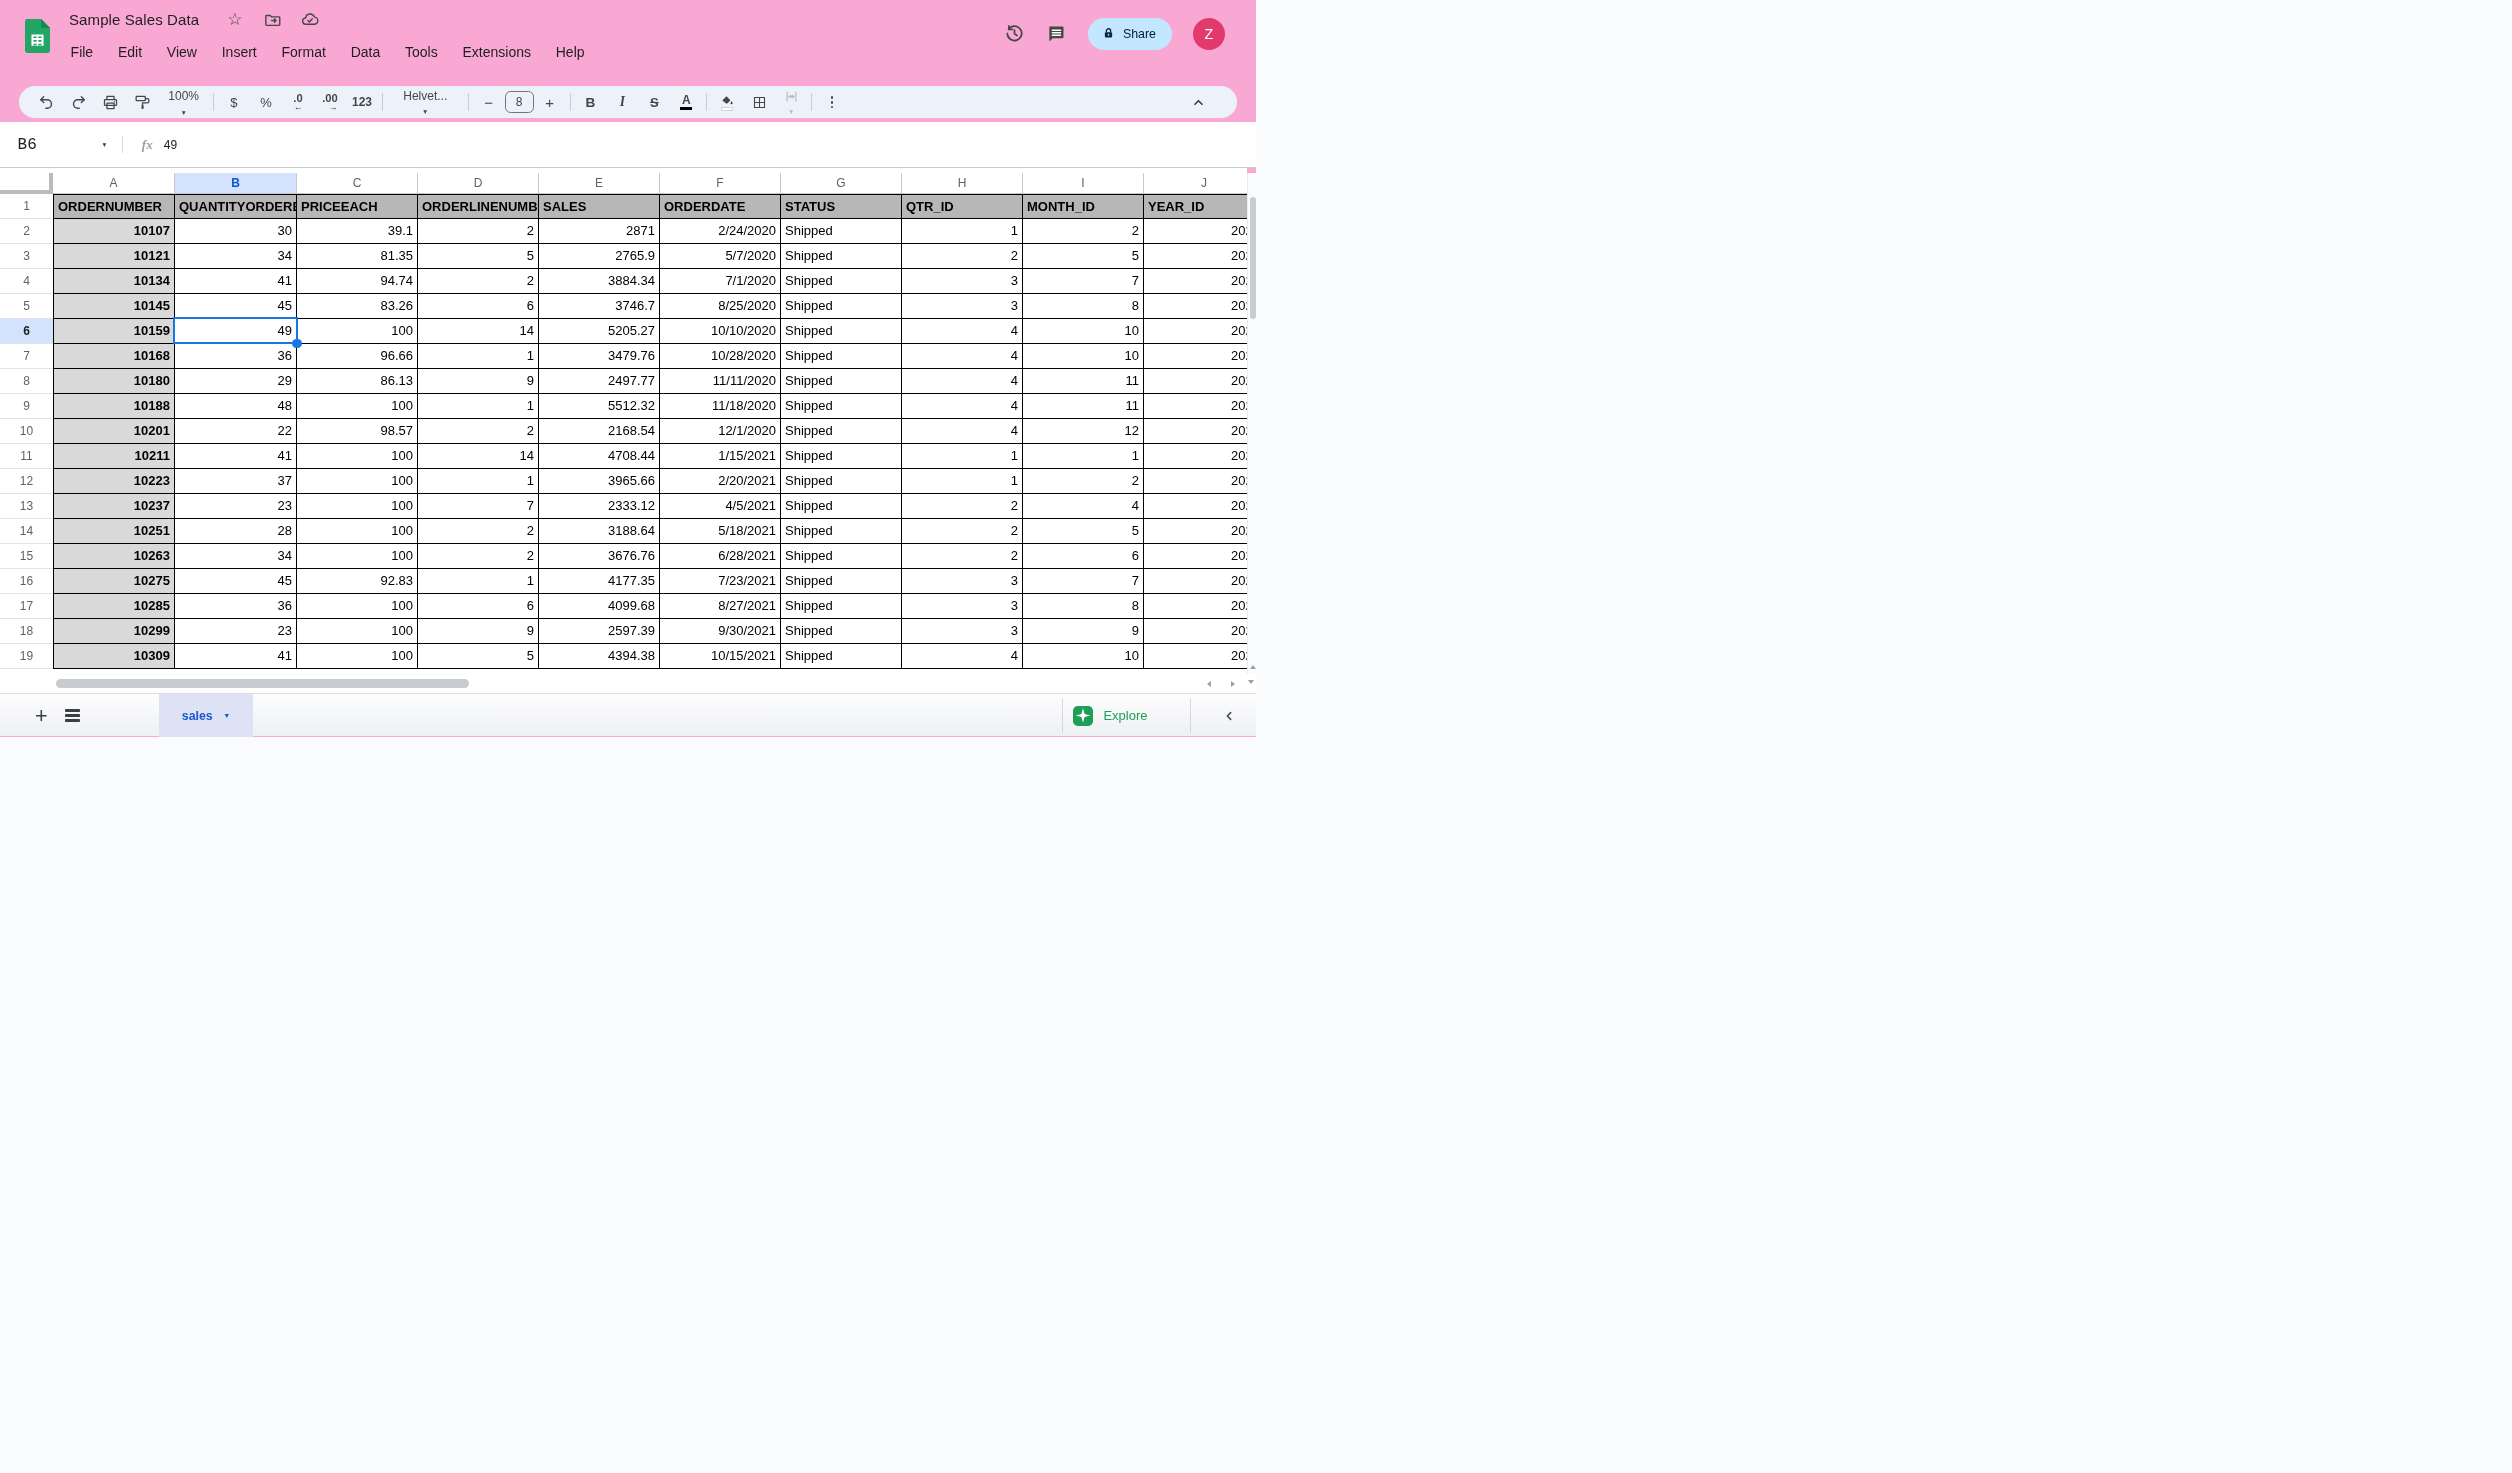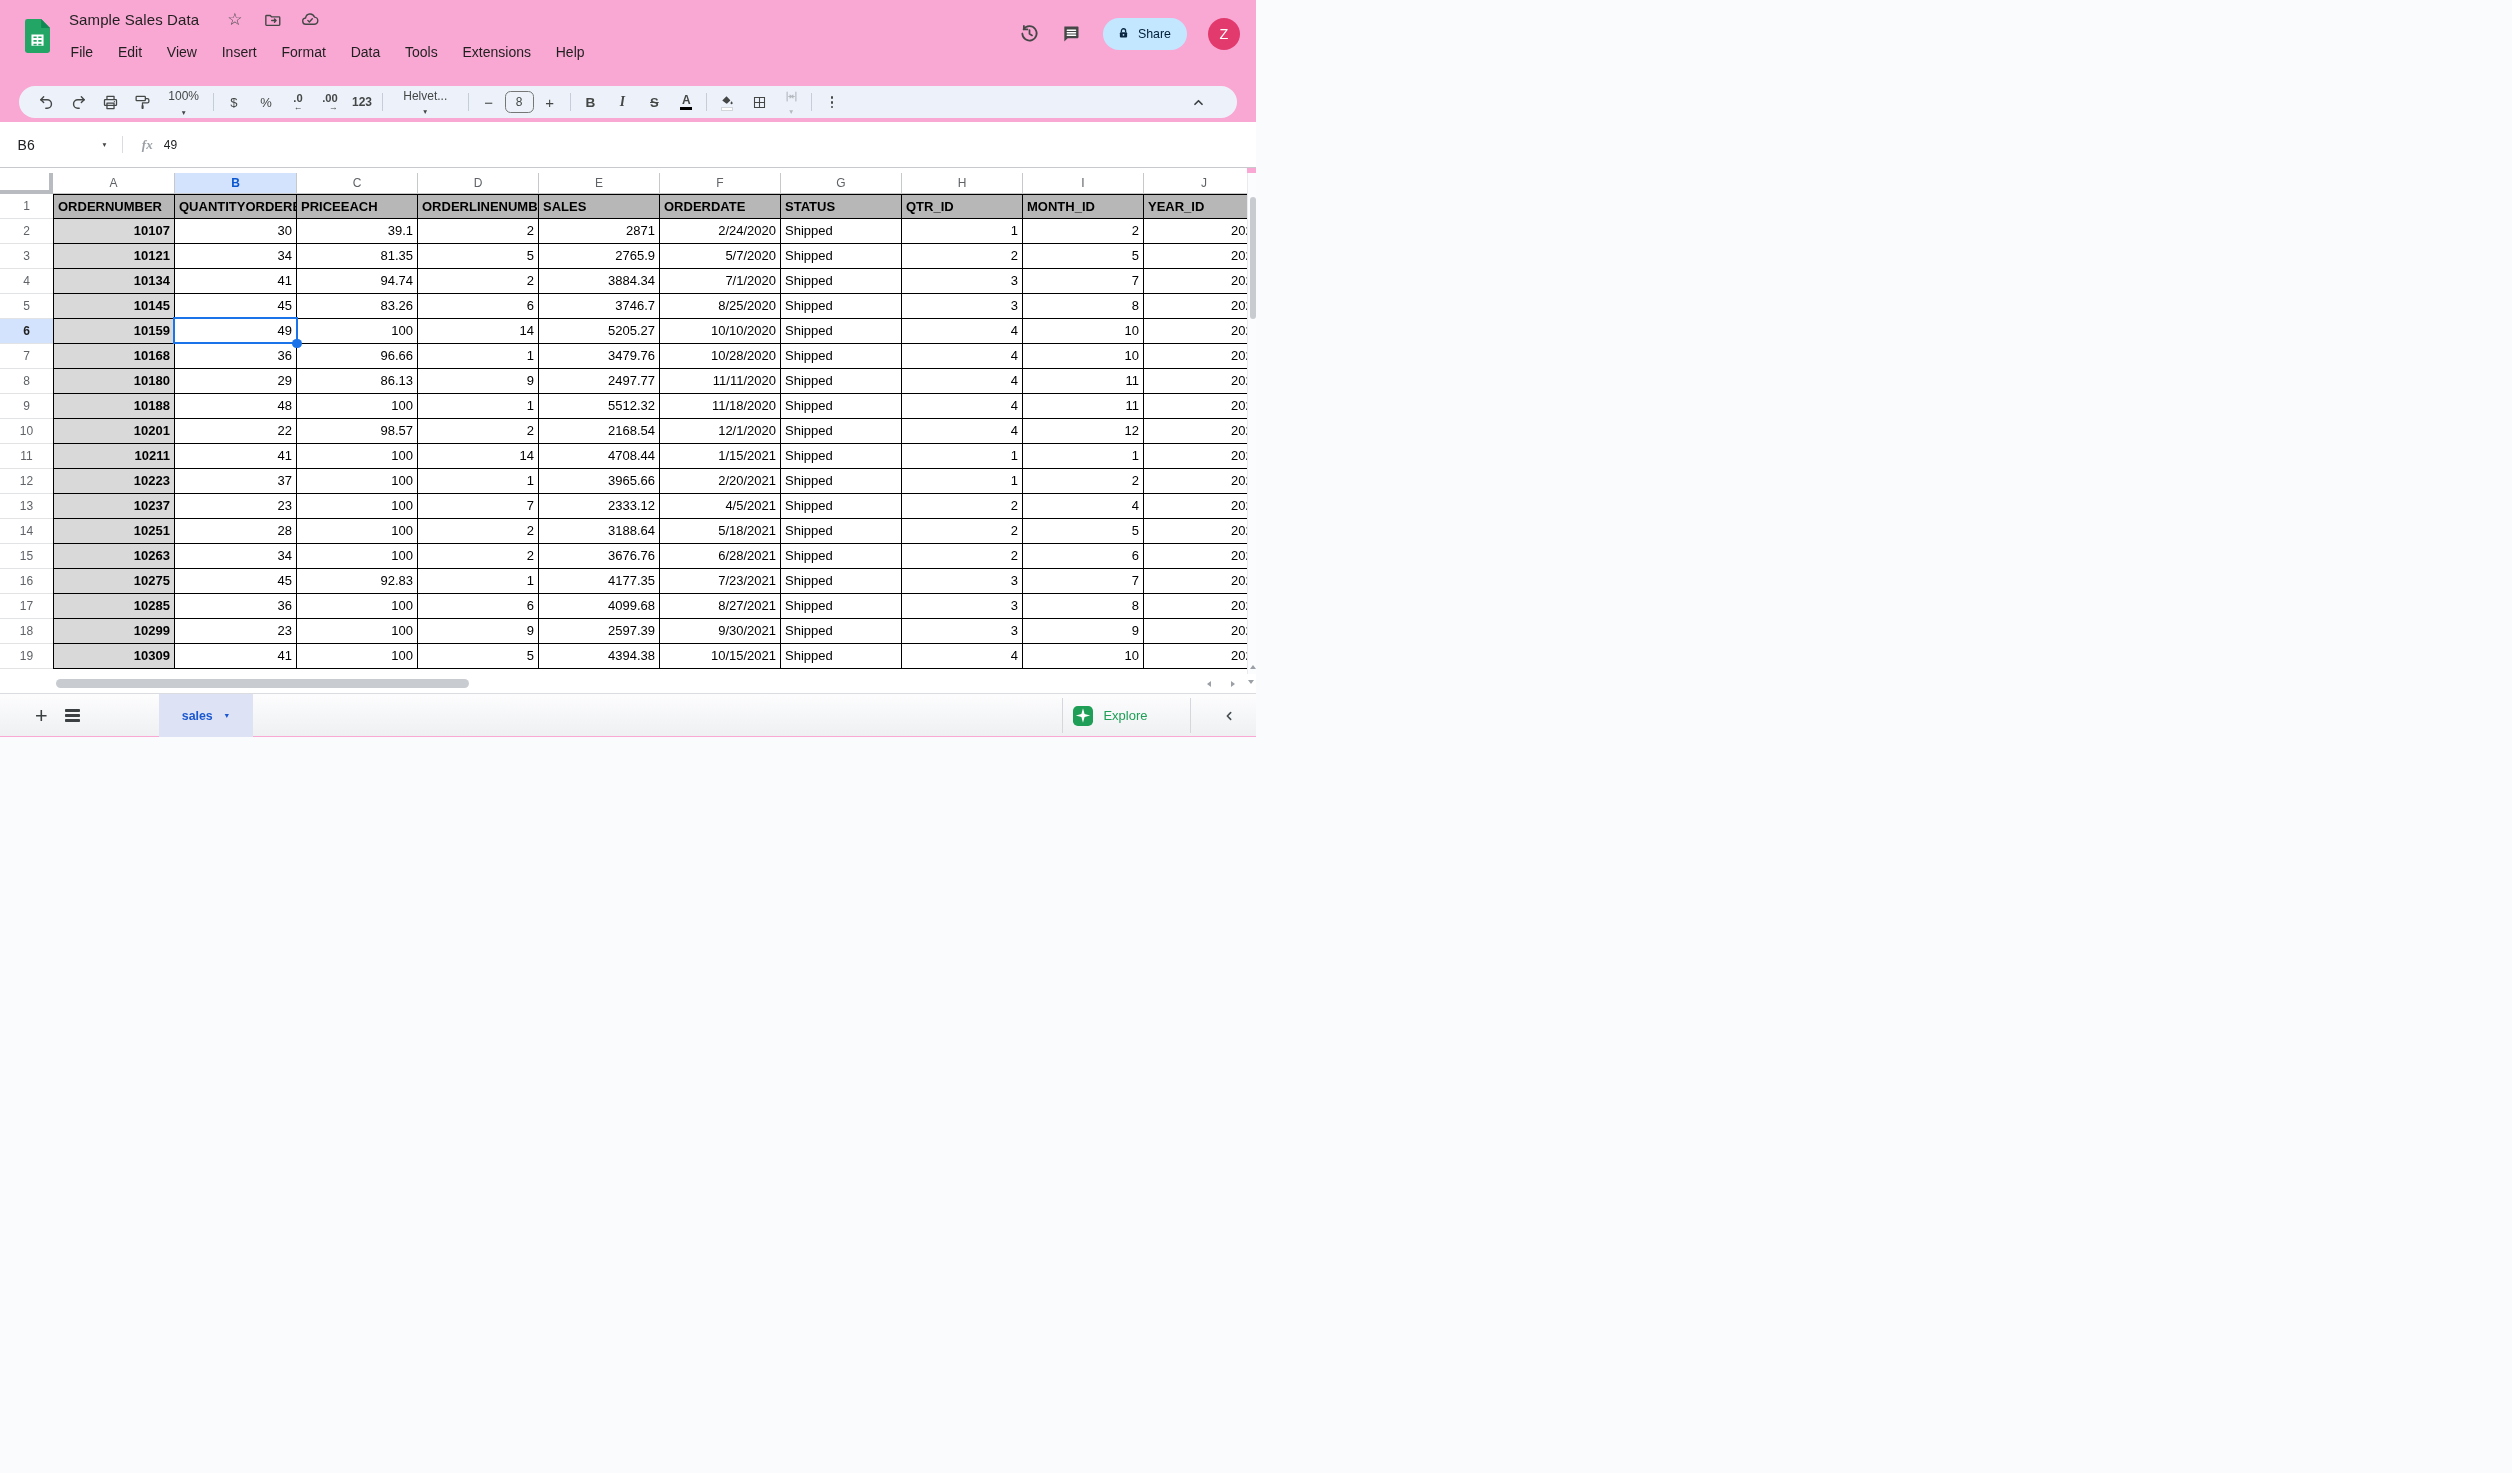--- a/index.html
+++ b/index.html
@@ -10,21 +10,21 @@
   
   .topbar { position:absolute; top:0; left:0; width:1256px; height:83px; }
   .logo { position:absolute; left:25px; top:19px; width:25px; height:34px; cursor:pointer; }
   .title-row { position:absolute; left:69px; top:11.2px; display:flex; align-items:center; }
   .doc-title { font-size:15px; font-weight:500; color:#1f1f1f; letter-spacing:0.1px; }
   .title-icons { display:flex; align-items:center; gap:20px; margin-left:27px; color:#444746; }
   .ticon { width:17.6px; height:17.6px; display:flex; align-items:center; justify-content:center; cursor:pointer; }
   .star-glyph { font-size:17px; color:#444746; line-height:1; }
   .menubar { position:absolute; left:69px; top:42px; display:flex; gap:21.6px; }
   .menu-item { font-size:14px; color:#1f1f1f; cursor:pointer; padding:2.4px 1.6px; }
-  .top-right { position:absolute; right:16px; top:17.6px; display:flex; align-items:center; gap:21px; }
+  .top-right { position:absolute; right:31px; top:17.6px; display:flex; align-items:center; gap:21px; }
   .tr-icon { width:21px; height:21px; display:flex; align-items:center; justify-content:center; cursor:pointer; }
   .share-btn { display:flex; align-items:center; gap:7.2px; background:#c2e7ff; border-radius:16px; height:32px; padding:0 16px 0 13px; cursor:pointer; }
   .share-label { font-size:12.4px; font-weight:500; color:#001d35; }
   .avatar { width:32px; height:32px; border-radius:50%; background:#e23a6d; color:#fff; font-size:14.4px; font-weight:500; display:flex; align-items:center; justify-content:center; cursor:pointer; }
 
   
   .toolbar-band { position:absolute; top:83px; left:0; width:1256px; height:38px; }
   .toolbar { position:absolute; left:19px; top:3.2px; width:1218px; height:32px; background:#edf2fa; border-radius:16px; display:flex; align-items:center; padding:0 11.2px; }
   .tbtn { min-width:32px; height:26px; display:flex; align-items:center; justify-content:center; cursor:pointer; color:#444746;flex-direction:column; }
   .tb-sep { width:0.8px; height:18.4px; background:#c7cdd6; margin:0 4px; }
@@ -45,21 +45,21 @@
   .bar-black { background:#000; }
   .bar-white { background:#fff; border:0.8px solid #d2d6db; height:4px; }
   .merge-wrap { gap:4px; }
   .dots { display:flex; flex-direction:column; gap:2px; align-items:center; }
   .dots i { width:2.8px; height:2.8px; border-radius:50%; background:#444746; }
   .collapse-btn { margin-left:auto; margin-right:11.2px; }
 
   
   .formula-band { position:absolute; top:122px; left:0; width:1256px; height:46px; background:#fff; border-bottom:0.8px solid #c7c9cc; display:flex; align-items:center; }
   .name-box { display:flex; align-items:center; width:122px; padding-left:17.6px; cursor:pointer; }
-  .cell-ref { font-size:14px; color:#202124; flex:1; }
+  .cell-ref { font-size:16px; color:#202124; flex:1;font-family:Liberation Mono, monospace; }
   .fx-sep { width:0.8px; height:17.6px; background:#dadce0; }
   .fx { font-family:"Liberation Serif",serif; font-style:italic; font-size:13px; color:#9aa0a6; margin:0 11.2px 0 19px; font-weight:600; }
   .formula-value { font-size:12px; color:#202124; }
 
   
   .grid-wrap { position:absolute; top:168px; left:0; width:1247px; height:506px; overflow:hidden; background:#fff; padding-top:4.8px; }
   table.sheet { border-collapse:separate; border-spacing:0; table-layout:fixed; width:1263px; }
   .sheet th, .sheet td { height:25px; padding:0 4px; vertical-align:middle; white-space:nowrap; }
   .corner { background:#fff; border-right:4px solid #b8bcc0; border-bottom:4px solid #b8bcc0; height:21px !important; cursor:pointer; }
   .col-letter { height:21px !important; background:#fff; border-right:0.8px solid #c6c8ca; border-bottom:0.8px solid #c6c8ca; color:#5f6368; font-size:12px; font-weight:400; text-align:center; cursor:pointer; }

